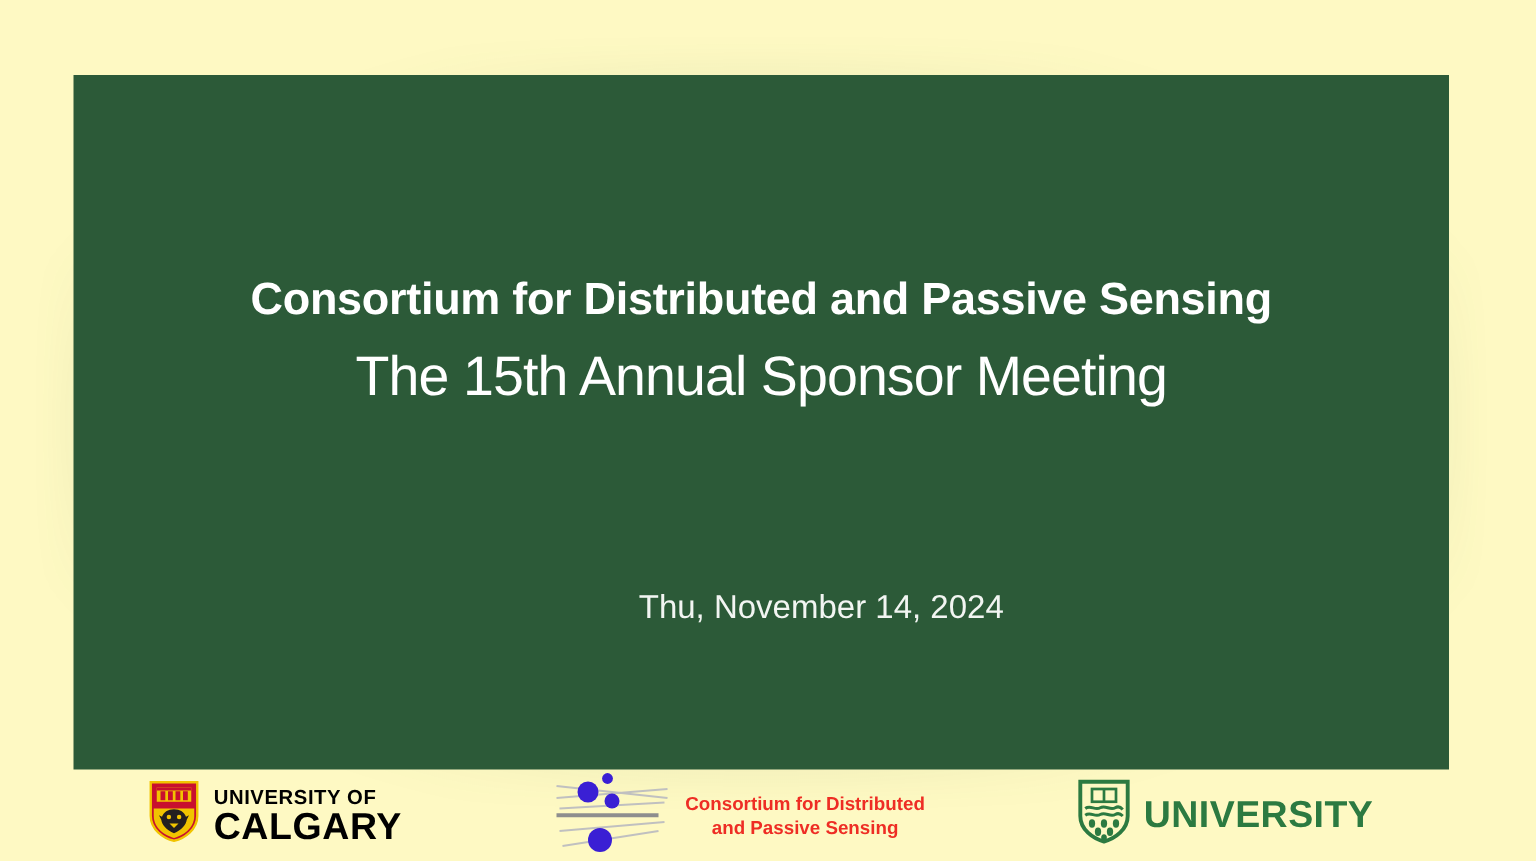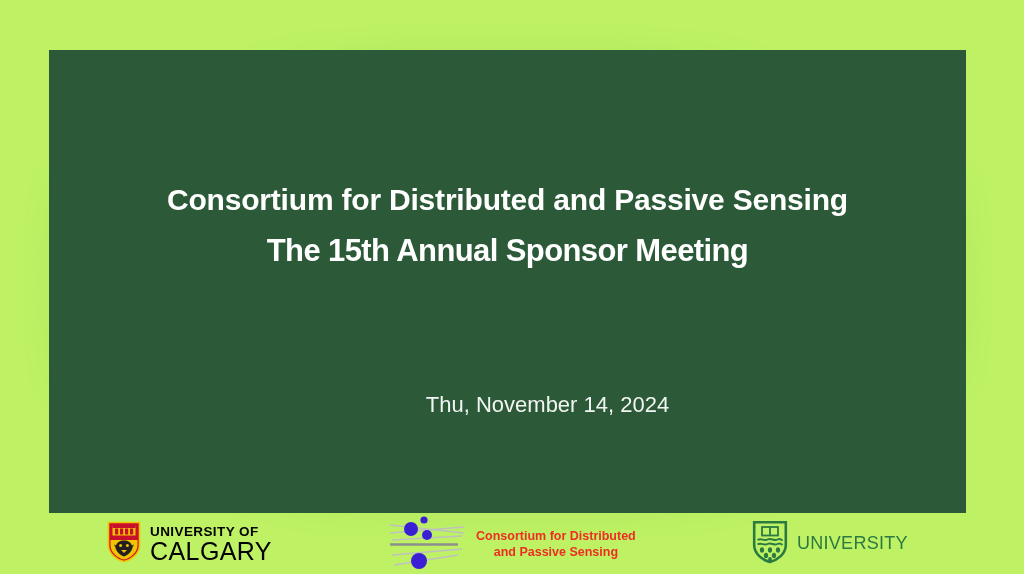--- a/index.html
+++ b/index.html
@@ -14,21 +14,21 @@
     font-family: "Liberation Sans", sans-serif;
     position: relative;
   }
 
   
   #slide-stage {
     position: absolute;
     left: 0; top: 0;
     width: 1024px;
     height: 574px;
-    background: #bef264;
+    background: #fef9c3;
   }
 
   
   #panel-glow {
     position: absolute;
     left: 35px;
     top: 36px;
     width: 945px;
     height: 492px;
     background: radial-gradient(ellipse at center, rgba(45,90,57,0.16) 0%, rgba(45,90,57,0.08) 55%, rgba(45,90,57,0.0) 78%);
@@ -56,22 +56,22 @@
     color: #ffffff;
   }
   #title-line-1 {
     font-size: 30px;
     font-weight: bold;
     letter-spacing: -0.2px;
     line-height: 44px;
     white-space: nowrap;
   }
   #title-line-2 {
-    font-size: 31px;
-    font-weight: bold;
+    font-size: 37px;
+    font-weight: normal;
     letter-spacing: -0.6px;
     line-height: 58px;
     white-space: nowrap;
   }
 
   
   #date-line {
     position: absolute;
     left: 0;
     top: 340px;
@@ -111,21 +111,21 @@
     color: #000000;
   }
   #calgary-line-1 {
     font-size: 13.5px;
     font-weight: bold;
     letter-spacing: 0.4px;
     line-height: 15px;
   }
   #calgary-line-2 {
     font-size: 25px;
-    font-weight: normal;
+    font-weight: bold;
     letter-spacing: 0.4px;
     line-height: 25px;
   }
 
   
   #logo-cdps { gap: 8px; }
   #cdps-wordmark {
     display: flex;
     flex-direction: column;
     justify-content: flex-start;
@@ -141,22 +141,22 @@
 
   
   #logo-alberta { gap: 9px; }
   #alberta-wordmark {
     display: flex;
     flex-direction: column;
     justify-content: center;
     color: #2c7a41;
   }
   .alberta-text {
-    font-size: 18px;
-    font-weight: normal;
+    font-size: 25px;
+    font-weight: bold;
     letter-spacing: 0.3px;
     line-height: 21px;
     white-space: nowrap;
   }
 </style>
 </head>
 <body>
 
 <div id="slide-stage">
 

